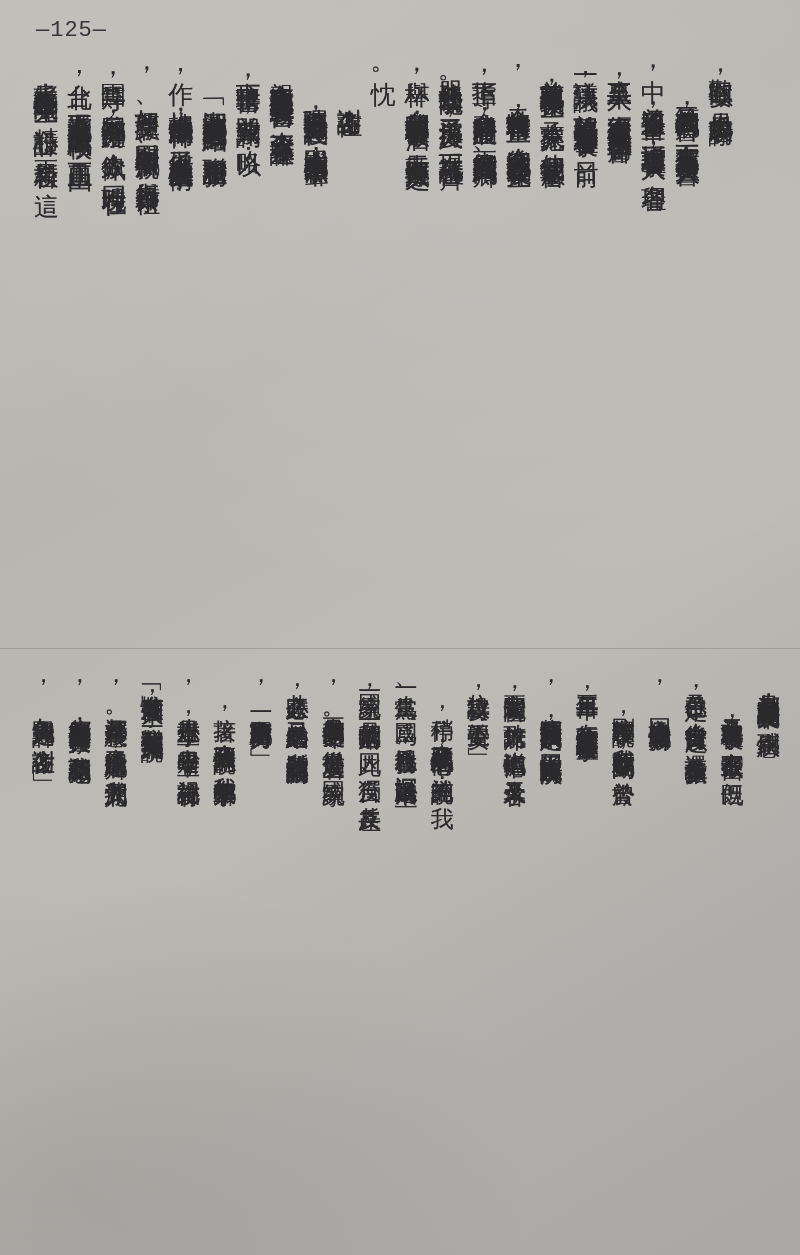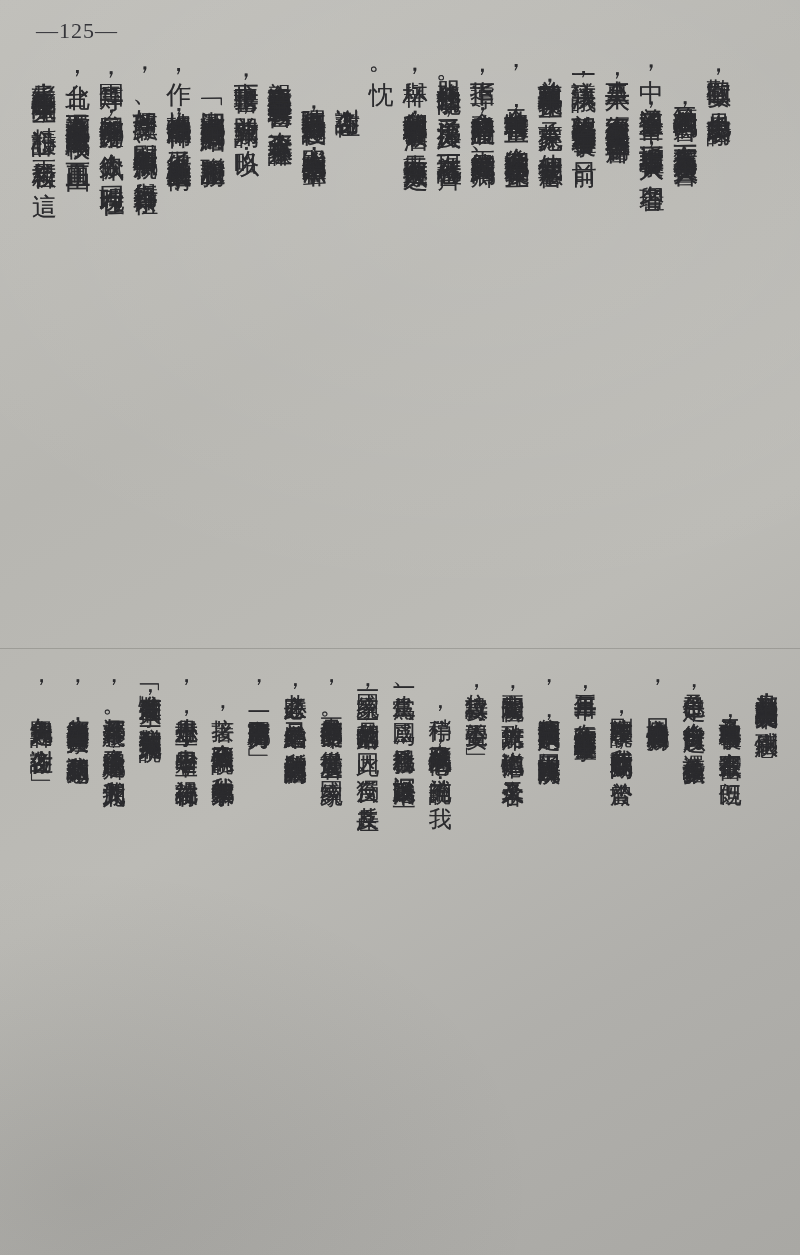--- a/index.html
+++ b/index.html
@@ -5,21 +5,21 @@
   html, body { margin: 0; padding: 0; }
   .page {
     position: relative;
     width: 800px;
     height: 1255px;
     overflow: hidden;
     background:
       radial-gradient(ellipse 900px 600px at 60% 15%, rgba(255,255,255,0.10), rgba(255,255,255,0) 70%),
       radial-gradient(ellipse 700px 500px at 10% 95%, rgba(40,40,38,0.10), rgba(40,40,38,0) 65%),
       linear-gradient(150deg, #c0bfba 0%, #b7b6b1 30%, #bcbbb6 55%, #b0afab 78%, #a9a8a4 100%);
-    font-family: Liberation Serif, serif;
+    font-family: Liberation Mono, monospace;
   }
   .page-number {
     position: absolute;
     left: 36px;
     top: 18px;
     font-size: 22px;
     letter-spacing: 1px;
     color: #35353a;
     white-space: nowrap;
   }

